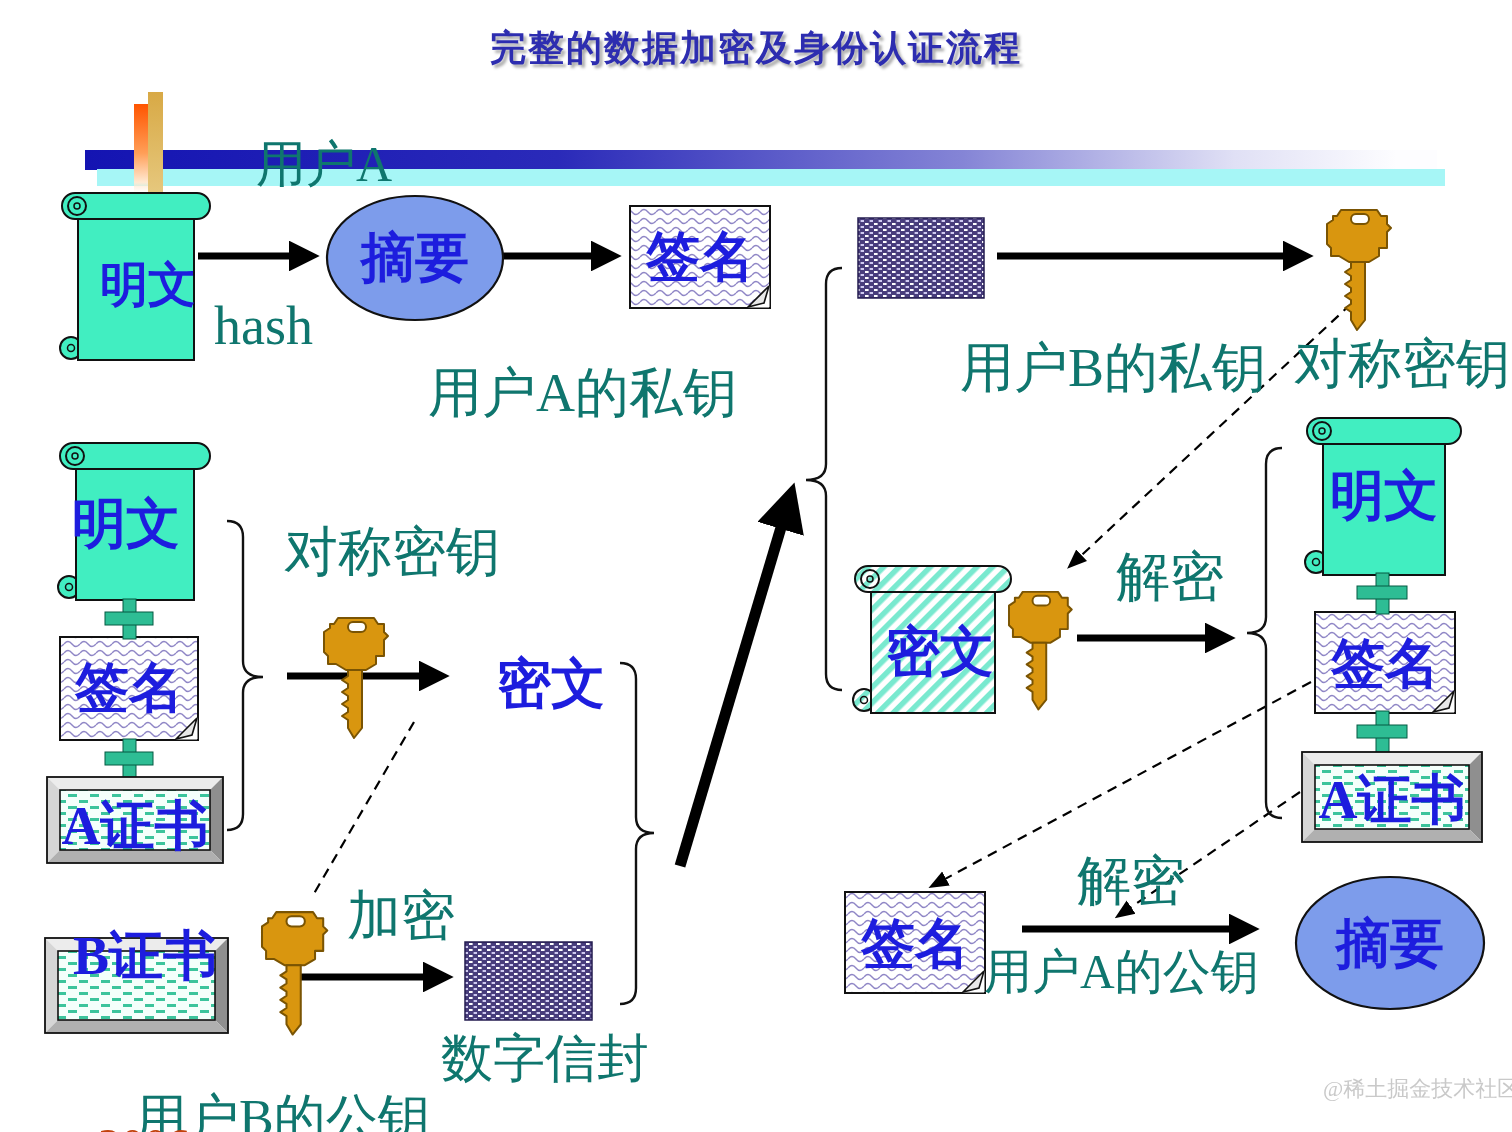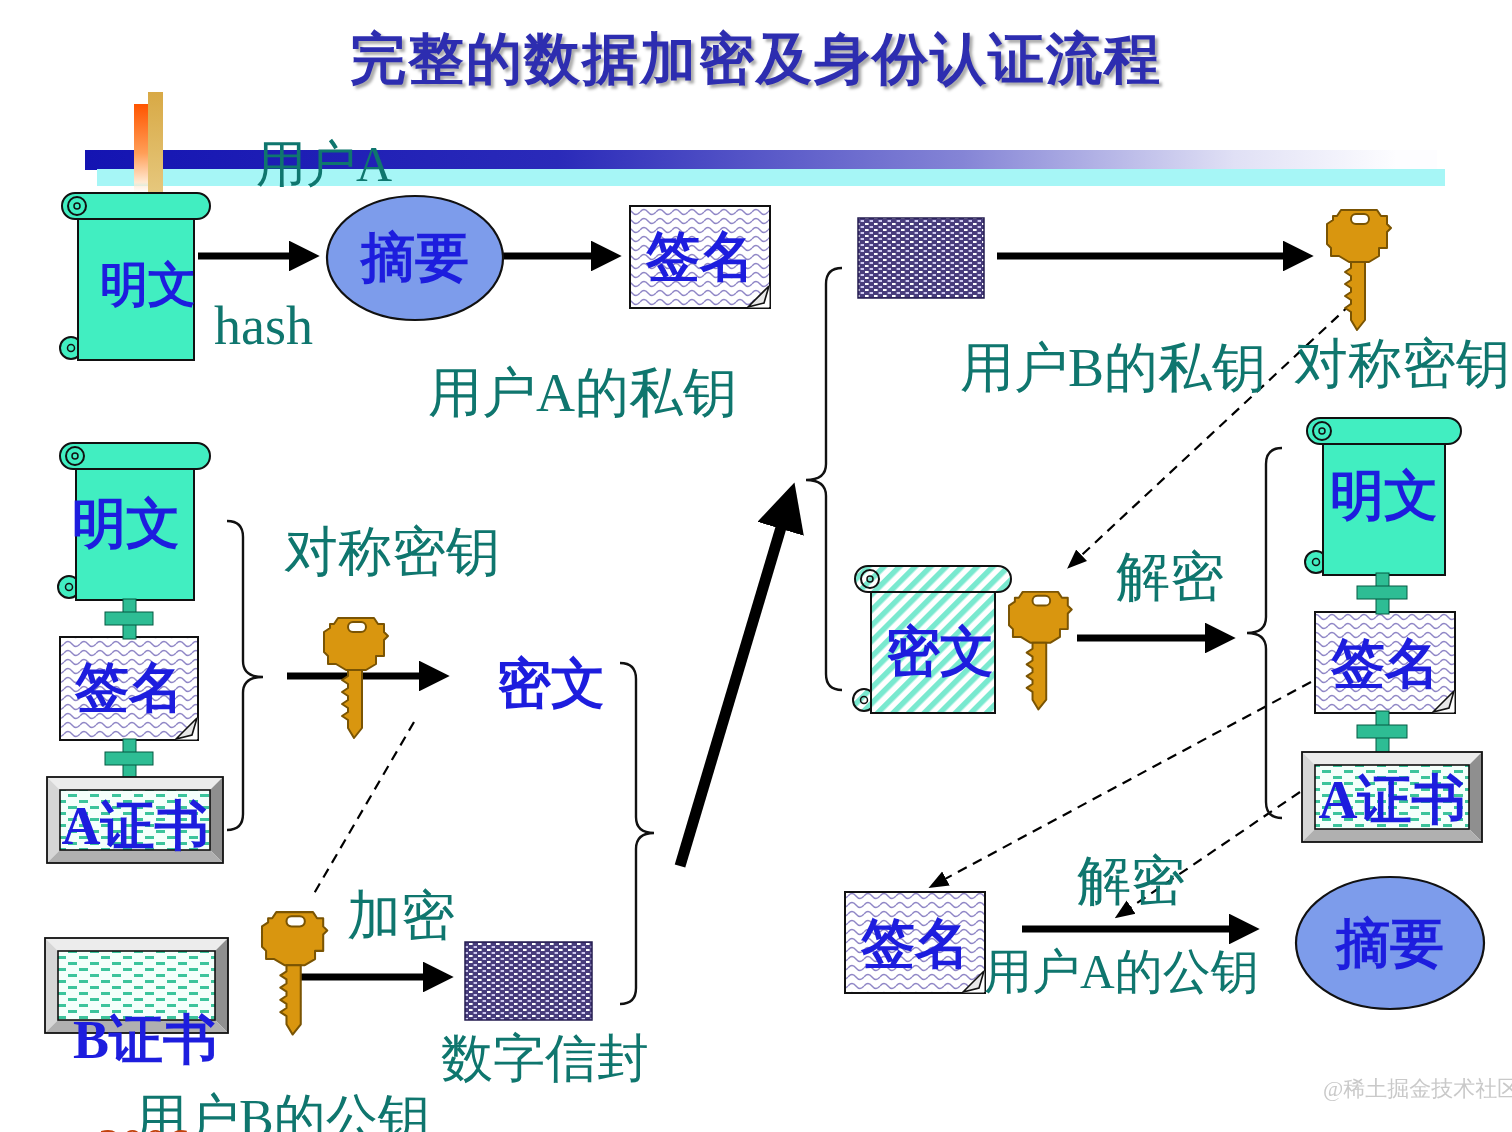--- a/index.html
+++ b/index.html
@@ -4,21 +4,21 @@
 <style>
   html,body{margin:0;padding:0;background:#fff;}
   #canvas{position:relative;width:1512px;height:1132px;background:#ffffff;overflow:hidden;
           font-family:"Liberation Serif","DejaVu Serif",serif;}
   #art{position:absolute;left:0;top:0;z-index:1;}
   .deco{position:absolute;z-index:0;}
   .lbl{position:absolute;z-index:2;white-space:nowrap;color:#0f766e;
        font-family:"Liberation Serif","DejaVu Serif",serif;line-height:1.05;}
   .blue{color:#1d1dde;font-weight:700;}
   .ctr{text-align:center;}
-  #title{left:0;top:30px;width:1512px;text-align:center;font-size:56px;font-weight:700;
+  #title{left:0;top:30px;width:1512px;text-align:center;font-size:36px;font-weight:700;
          color:#2d2db0;text-shadow:3px 3px 3px #aaa;letter-spacing:2px;}
   .big{font-size:50px;}
   .mid{font-size:54px;}
   .wm{font-size:22px;color:#c9c9c9;}
 </style>
 </head>
 <body>
 
 <div id="canvas">
 
@@ -204,21 +204,21 @@
   <div class="lbl mid" style="left:428px;top:345px;margin-top:20px;">用户A的私钥</div>
   <div class="lbl mid" style="left:960px;top:340px;">用户B的私钥</div>
   <div class="lbl mid" style="left:1294px;top:336px;">对称密钥</div>
 
   <div class="lbl blue ctr mid" style="left:56px;top:496px;width:140px;">明文</div>
   <div class="lbl mid" style="left:284px;top:524px;">对称密钥</div>
   <div class="lbl blue ctr mid" style="left:60px;top:660px;width:138px;">签名</div>
   <div class="lbl blue ctr mid" style="left:47px;top:798px;width:176px;">A证书</div>
   <div class="lbl blue" style="left:497px;top:656px;font-size:54px;">密文</div>
 
-  <div class="lbl blue ctr mid" style="left:45px;top:1012px;width:200px;">B证书</div>
+  <div class="lbl blue ctr mid" style="left:45px;top:928px;width:200px;">B证书</div>
   <div class="lbl mid" style="left:347px;top:888px;">加密</div>
   <div class="lbl" style="left:441px;top:1032px;font-size:52px;">数字信封</div>
   <div class="lbl" style="left:135px;top:1092px;font-size:52px;">用户B的公钥</div>
   <div class="lbl" style="left:98px;top:1122px;font-size:46px;color:#c2410c;">2006</div>
 
   <div class="lbl blue ctr mid" style="left:878px;top:624px;width:124px;">密文</div>
   <div class="lbl mid" style="left:1116px;top:549px;">解密</div>
   <div class="lbl blue ctr mid" style="left:1318px;top:468px;width:132px;">明文</div>
   <div class="lbl blue ctr mid" style="left:1315px;top:636px;width:140px;">签名</div>
   <div class="lbl blue ctr mid" style="left:1302px;top:772px;width:180px;">A证书</div>

